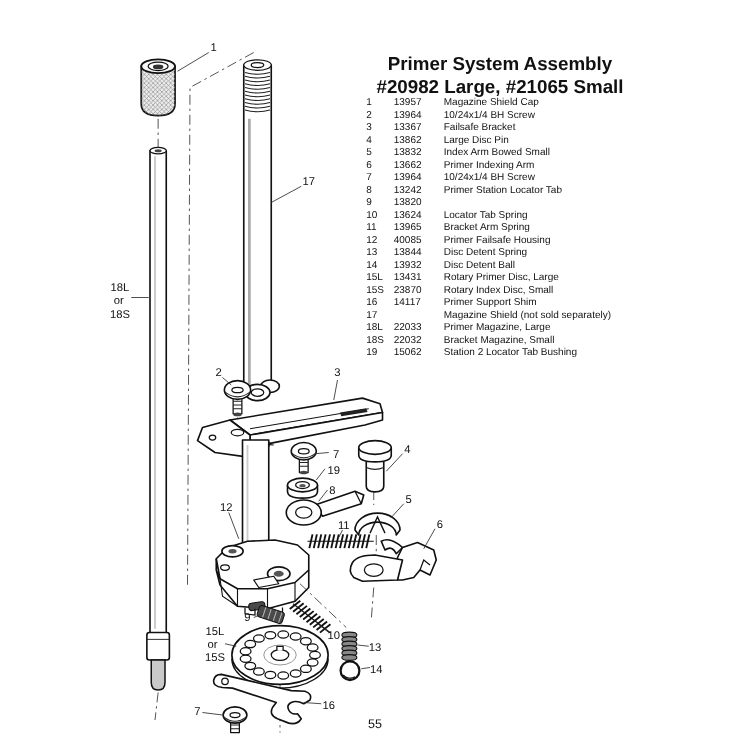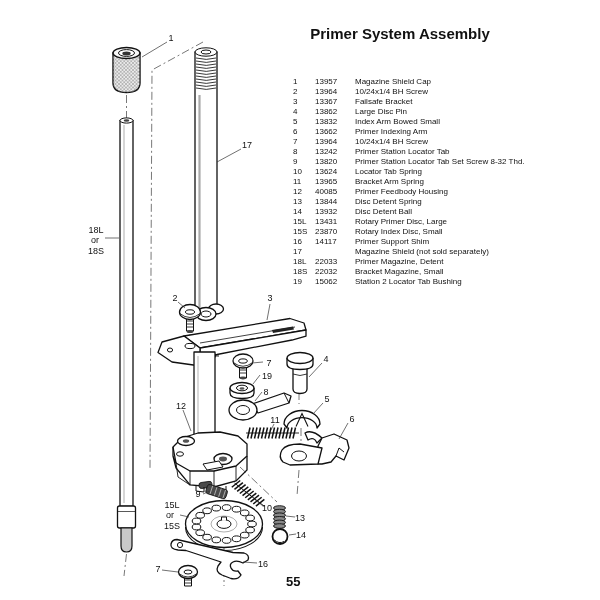--- a/index.html
+++ b/index.html
@@ -1,25 +1,25 @@
 <!DOCTYPE html>
 <html><head>
 <meta charset="utf-8">
 <style>
   html,body{margin:0;padding:0}
   body{width:600px;height:600px;background:#fff;position:relative;overflow:hidden;
        font-family:"Liberation Sans",sans-serif;color:#111}
-  .title-block{position:absolute;left:250px;top:25px;width:300px;text-align:center;
+  .title-block{position:absolute;left:250px;top:43px;width:300px;text-align:center;
        font-weight:bold;font-size:15px;line-height:18px}
   .parts-list{position:absolute;left:293px;top:77px;font-size:8px;line-height:10px}
   .prow{display:flex;white-space:nowrap}
   .c-ref{width:22px;flex:none}
   .c-num{width:40px;flex:none}
-  .pageno{position:absolute;left:286px;top:574px;width:28px;text-align:left;
-       font-weight:bold;font-size:13px}
+  .pageno{position:absolute;left:286px;top:574px;width:28px;text-align:center;
+       font-weight:normal;font-size:10px}
   svg{position:absolute;left:0;top:0}
   .s{stroke:#111;stroke-width:1.3;fill:#fff;stroke-linejoin:round}
   .s2{stroke:#111;stroke-width:1;fill:#fff;stroke-linejoin:round}
   .th{stroke:#222;stroke-width:.9;fill:none}
   .cl{stroke:#555;stroke-width:.8;fill:none;stroke-dasharray:8 3 2 3}
   .ldr{stroke:#333;stroke-width:.7}
   .coil{stroke:#111;stroke-width:1.5}
   .lbl{font-family:"Liberation Sans",sans-serif;font-size:9px;fill:#111}
   .dk{fill:#4a4a4a;stroke:#111;stroke-width:.8}
 </style>
@@ -293,20 +293,21 @@
     <text class="lbl" x="172" y="529">15S</text>
     <text class="lbl" x="300" y="521">13</text>
     <text class="lbl" x="301" y="538">14</text>
     <text class="lbl" x="263" y="567">16</text>
     <text class="lbl" x="158" y="572">7</text>
   </g>
 </svg>
 
 <div class="title-block">
   <div>Primer System Assembly</div>
+  <div>#20982 Large, #21065 Small</div>
 </div>
 
 <div class="parts-list">
   <div class="prow">
       <span class="c-ref">1</span>
       <span class="c-num">13957</span>
       <span class="c-desc">Magazine Shield Cap</span>
     </div>
   <div class="prow">
       <span class="c-ref">2</span>
@@ -339,36 +340,35 @@
       <span class="c-desc">10/24x1/4 BH Screw</span>
     </div>
   <div class="prow">
       <span class="c-ref">8</span>
       <span class="c-num">13242</span>
       <span class="c-desc">Primer Station Locator Tab</span>
     </div>
   <div class="prow">
       <span class="c-ref">9</span>
       <span class="c-num">13820</span>
-      <span class="c-desc">Primer Station Locator Tab Set Screw 8-32 Thd.</span>
     </div>
   <div class="prow">
       <span class="c-ref">10</span>
       <span class="c-num">13624</span>
       <span class="c-desc">Locator Tab Spring</span>
     </div>
   <div class="prow">
       <span class="c-ref">11</span>
       <span class="c-num">13965</span>
       <span class="c-desc">Bracket Arm Spring</span>
     </div>
   <div class="prow">
       <span class="c-ref">12</span>
       <span class="c-num">40085</span>
-      <span class="c-desc">Primer Feedbody Housing</span>
+      <span class="c-desc">Primer Failsafe Housing</span>
     </div>
   <div class="prow">
       <span class="c-ref">13</span>
       <span class="c-num">13844</span>
       <span class="c-desc">Disc Detent Spring</span>
     </div>
   <div class="prow">
       <span class="c-ref">14</span>
       <span class="c-num">13932</span>
       <span class="c-desc">Disc Detent Ball</span>
@@ -389,21 +389,21 @@
       <span class="c-desc">Primer Support Shim</span>
     </div>
   <div class="prow">
       <span class="c-ref">17</span>
       <span class="c-num"></span>
       <span class="c-desc">Magazine Shield (not sold separately)</span>
     </div>
   <div class="prow">
       <span class="c-ref">18L</span>
       <span class="c-num">22033</span>
-      <span class="c-desc">Primer Magazine, Detent</span>
+      <span class="c-desc">Primer Magazine, Large</span>
     </div>
   <div class="prow">
       <span class="c-ref">18S</span>
       <span class="c-num">22032</span>
       <span class="c-desc">Bracket Magazine, Small</span>
     </div>
   <div class="prow">
       <span class="c-ref">19</span>
       <span class="c-num">15062</span>
       <span class="c-desc">Station 2 Locator Tab Bushing</span>

